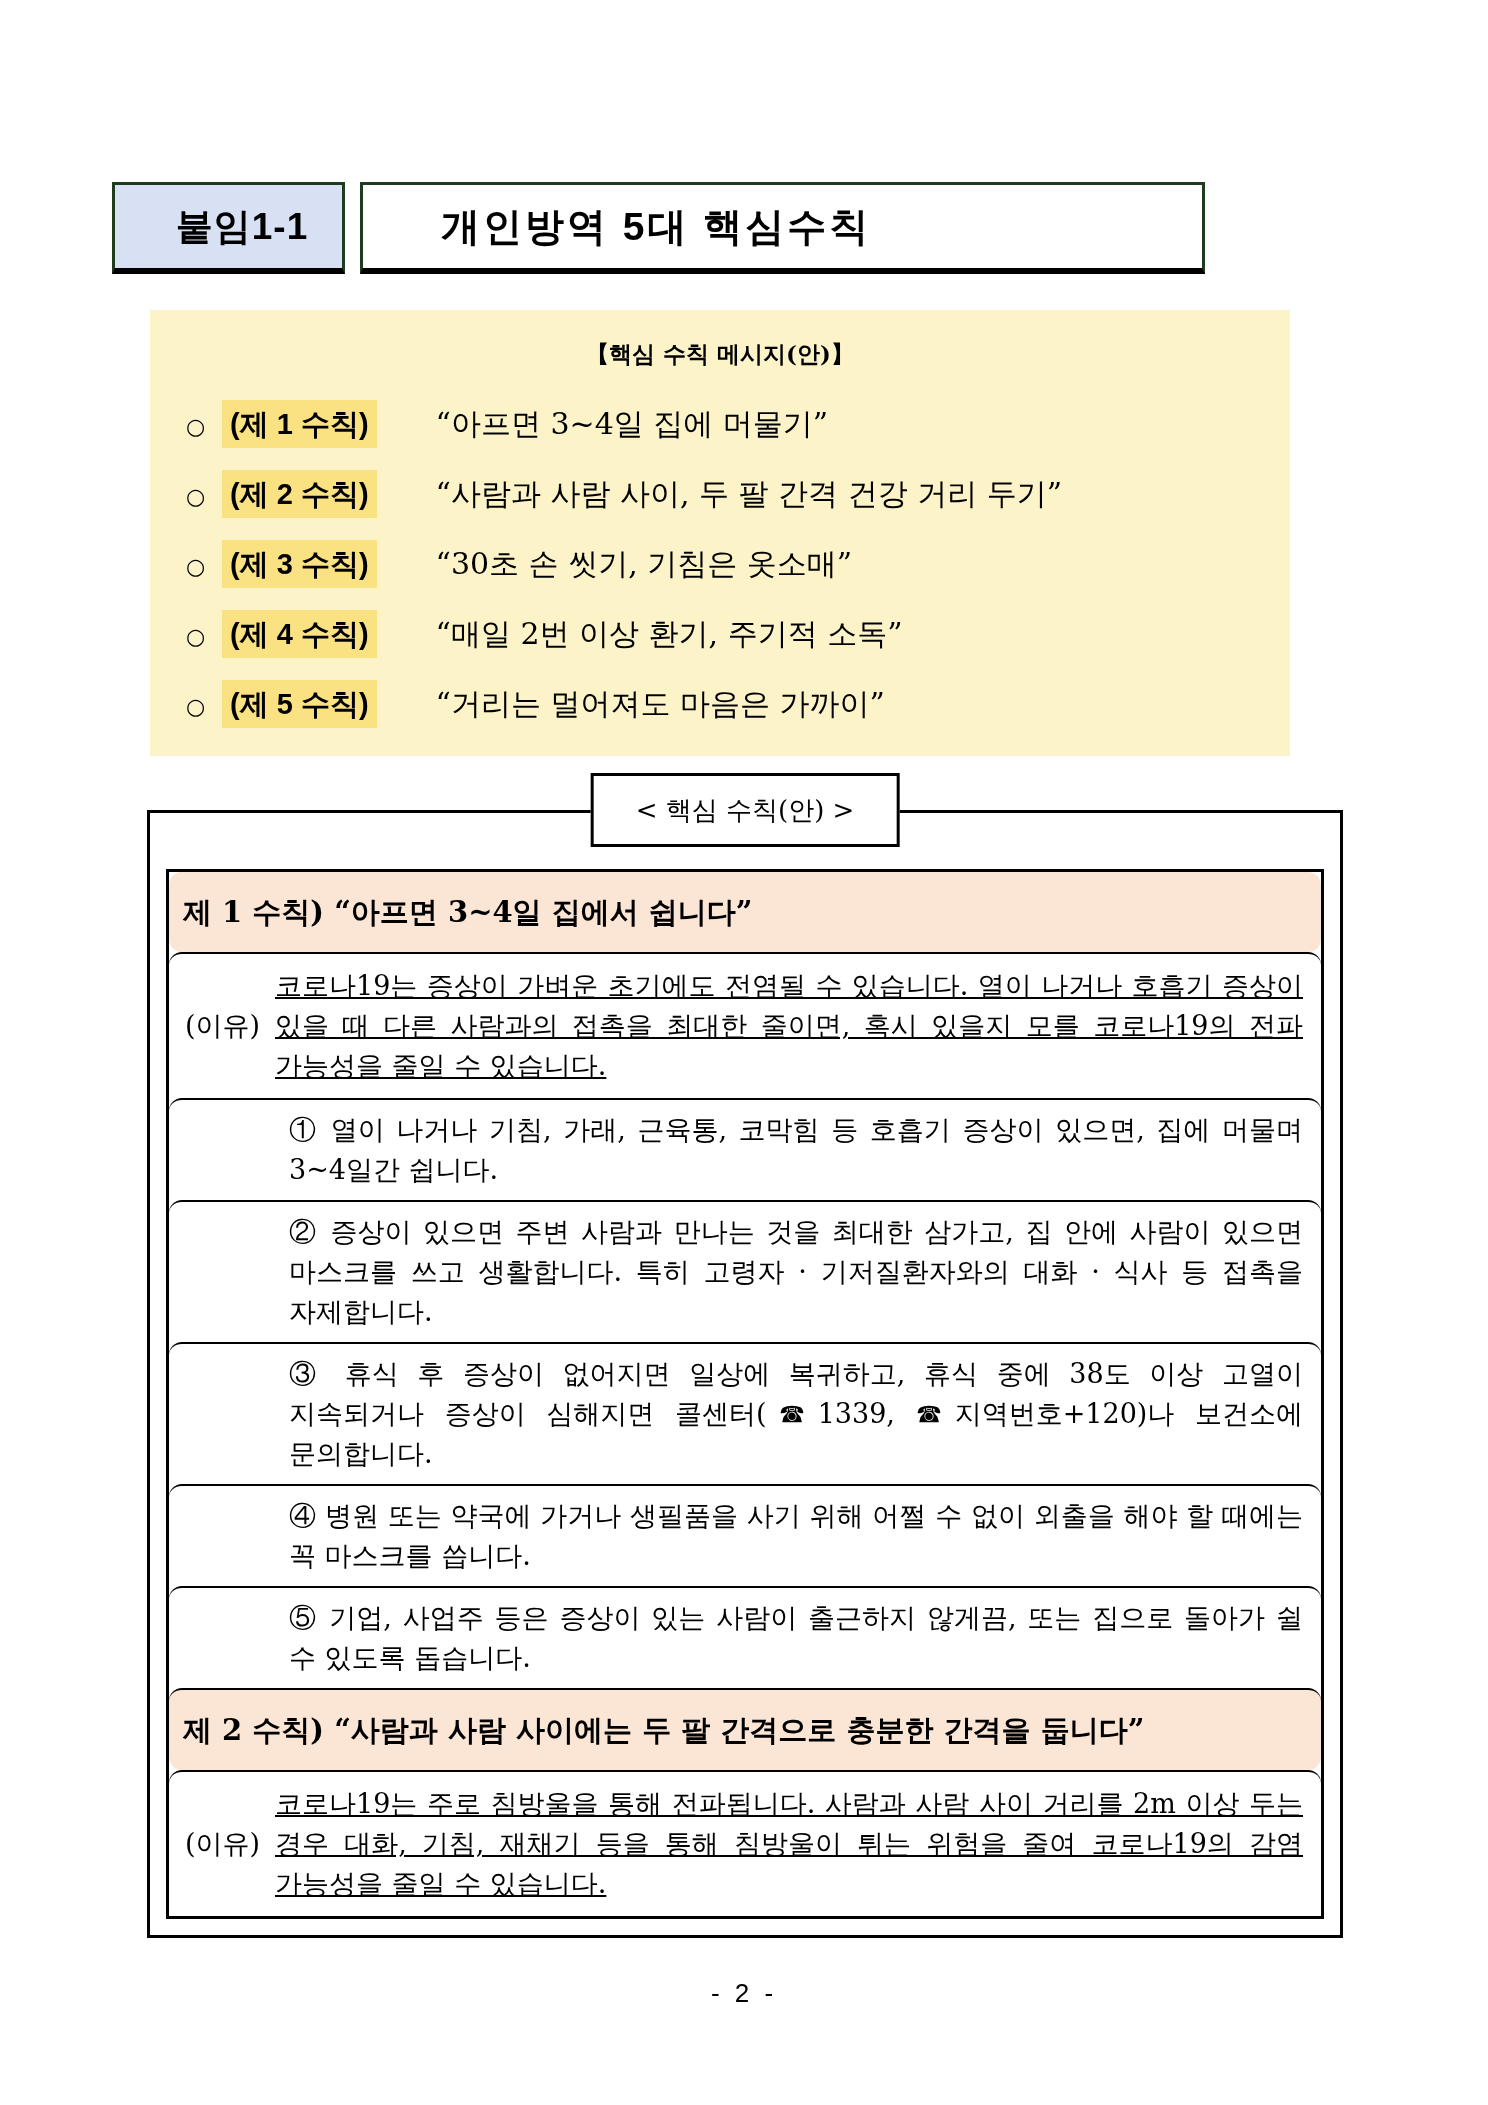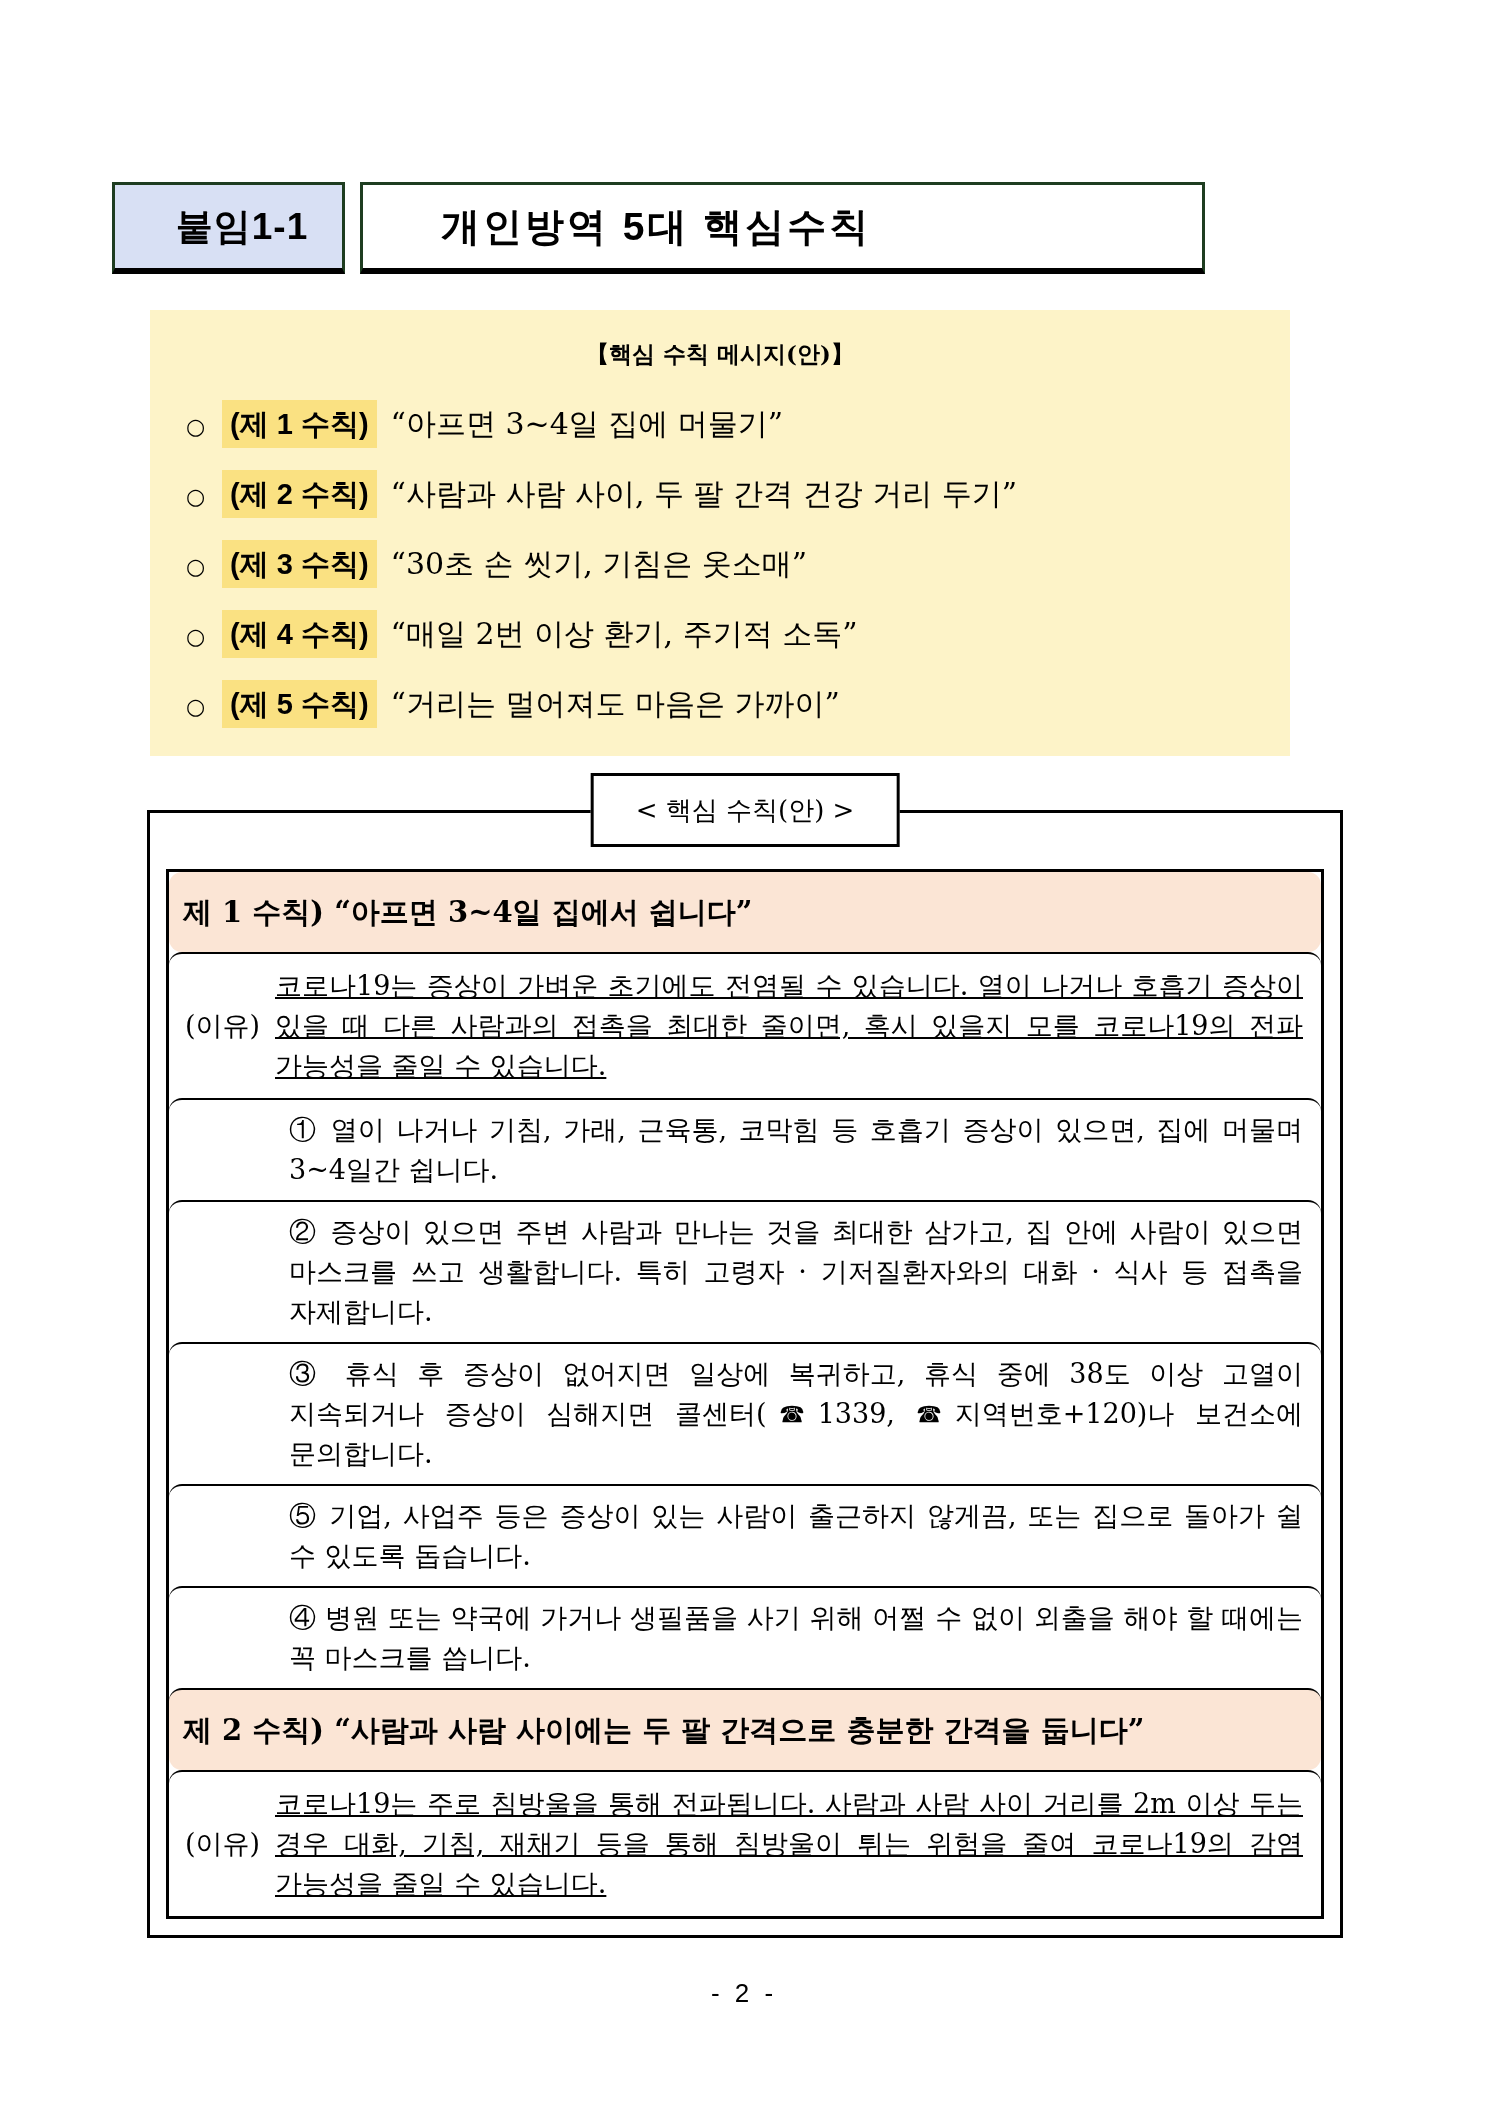--- a/index.html
+++ b/index.html
@@ -39,21 +39,21 @@
   }
   .message-item{
     margin:0 0 20px 36px;display:flex;align-items:baseline;line-height:46px;
   }
   .message-item:last-child{margin-bottom:0;}
   .bullet{font-family:var(--serif);font-size:22px;width:36px;flex:0 0 36px;}
   .rule-label{
     font-family:var(--sans);font-weight:bold;font-size:29px;
     background:#fae182;padding:1px 8px;margin-right:14px;white-space:nowrap;
   }
-  .rule-quote{font-family:var(--serif);font-size:30px;}
+  .rule-quote{font-family:var(--serif);font-size:30px;margin-left:45px;}
 
   
   .rules-panel{
     box-sizing:border-box;position:absolute;top:810px;left:147px;width:1196px;
     border:3px solid #000;background:#fff;padding:56px 16px 16px 16px;
   }
   .panel-title{
     position:absolute;top:-40px;left:50%;transform:translateX(-50%);
     background:#fff;border:3px solid #000;padding:12px 42px;
     font-family:var(--serif);font-weight:normal;font-size:26px;line-height:44px;
@@ -146,25 +146,25 @@
       <div class="row item-row">
         <div class="num-cell"></div>
         <div class="item-text">② 증상이 있으면 주변 사람과 만나는 것을 최대한 삼가고, 집 안에 사람이 있으면 마스크를 쓰고 생활합니다. 특히 고령자 · 기저질환자와의 대화 · 식사 등 접촉을 자제합니다.</div>
       </div>
       <div class="row item-row">
         <div class="num-cell"></div>
         <div class="item-text">③ 휴식 후 증상이 없어지면 일상에 복귀하고, 휴식 중에 38도 이상 고열이 지속되거나 증상이 심해지면 콜센터(☎1339, ☎지역번호+120)나 보건소에 문의합니다.</div>
       </div>
       <div class="row item-row">
         <div class="num-cell"></div>
-        <div class="item-text">⑤ 기업, 사업주 등은 증상이 있는 사람이 출근하지 않게끔, 또는 집으로 돌아가 쉴 수 있도록 돕습니다.</div>
+        <div class="item-text">④ 병원 또는 약국에 가거나 생필품을 사기 위해 어쩔 수 없이 외출을 해야 할 때에는 꼭 마스크를 씁니다.</div>
       </div>
       <div class="row item-row">
         <div class="num-cell"></div>
-        <div class="item-text">④ 병원 또는 약국에 가거나 생필품을 사기 위해 어쩔 수 없이 외출을 해야 할 때에는 꼭 마스크를 씁니다.</div>
+        <div class="item-text">⑤ 기업, 사업주 등은 증상이 있는 사람이 출근하지 않게끔, 또는 집으로 돌아가 쉴 수 있도록 돕습니다.</div>
       </div>
 
       <div class="row header-row">제 2 수칙) “사람과 사람 사이에는 두 팔 간격으로 충분한 간격을 둡니다”</div>
 
       <div class="row reason-row">
         <span class="reason-label">(이유)</span>
         <div class="reason-text">코로나19는 주로 침방울을 통해 전파됩니다. 사람과 사람 사이 거리를 2m 이상 두는 경우 대화, 기침, 재채기 등을 통해 침방울이 튀는 위험을 줄여 코로나19의 감염 가능성을 줄일 수 있습니다.</div>
       </div>
 
     </div>

